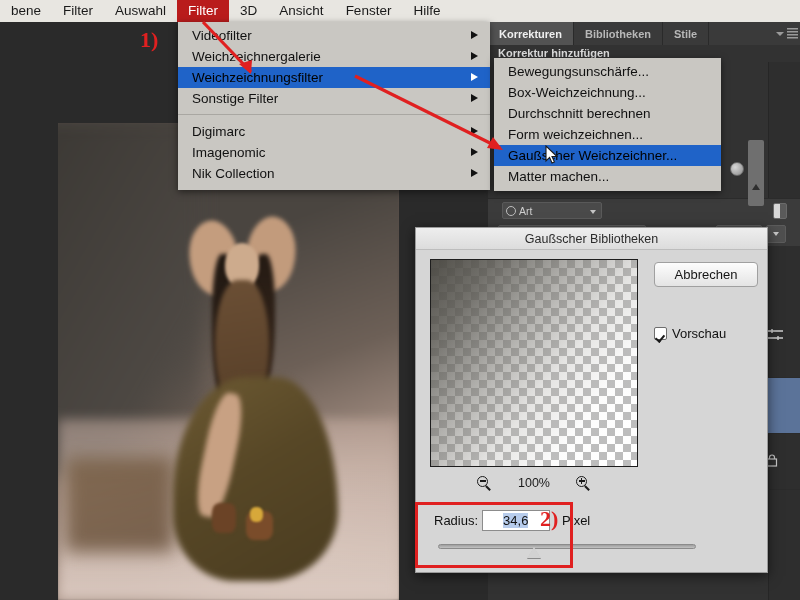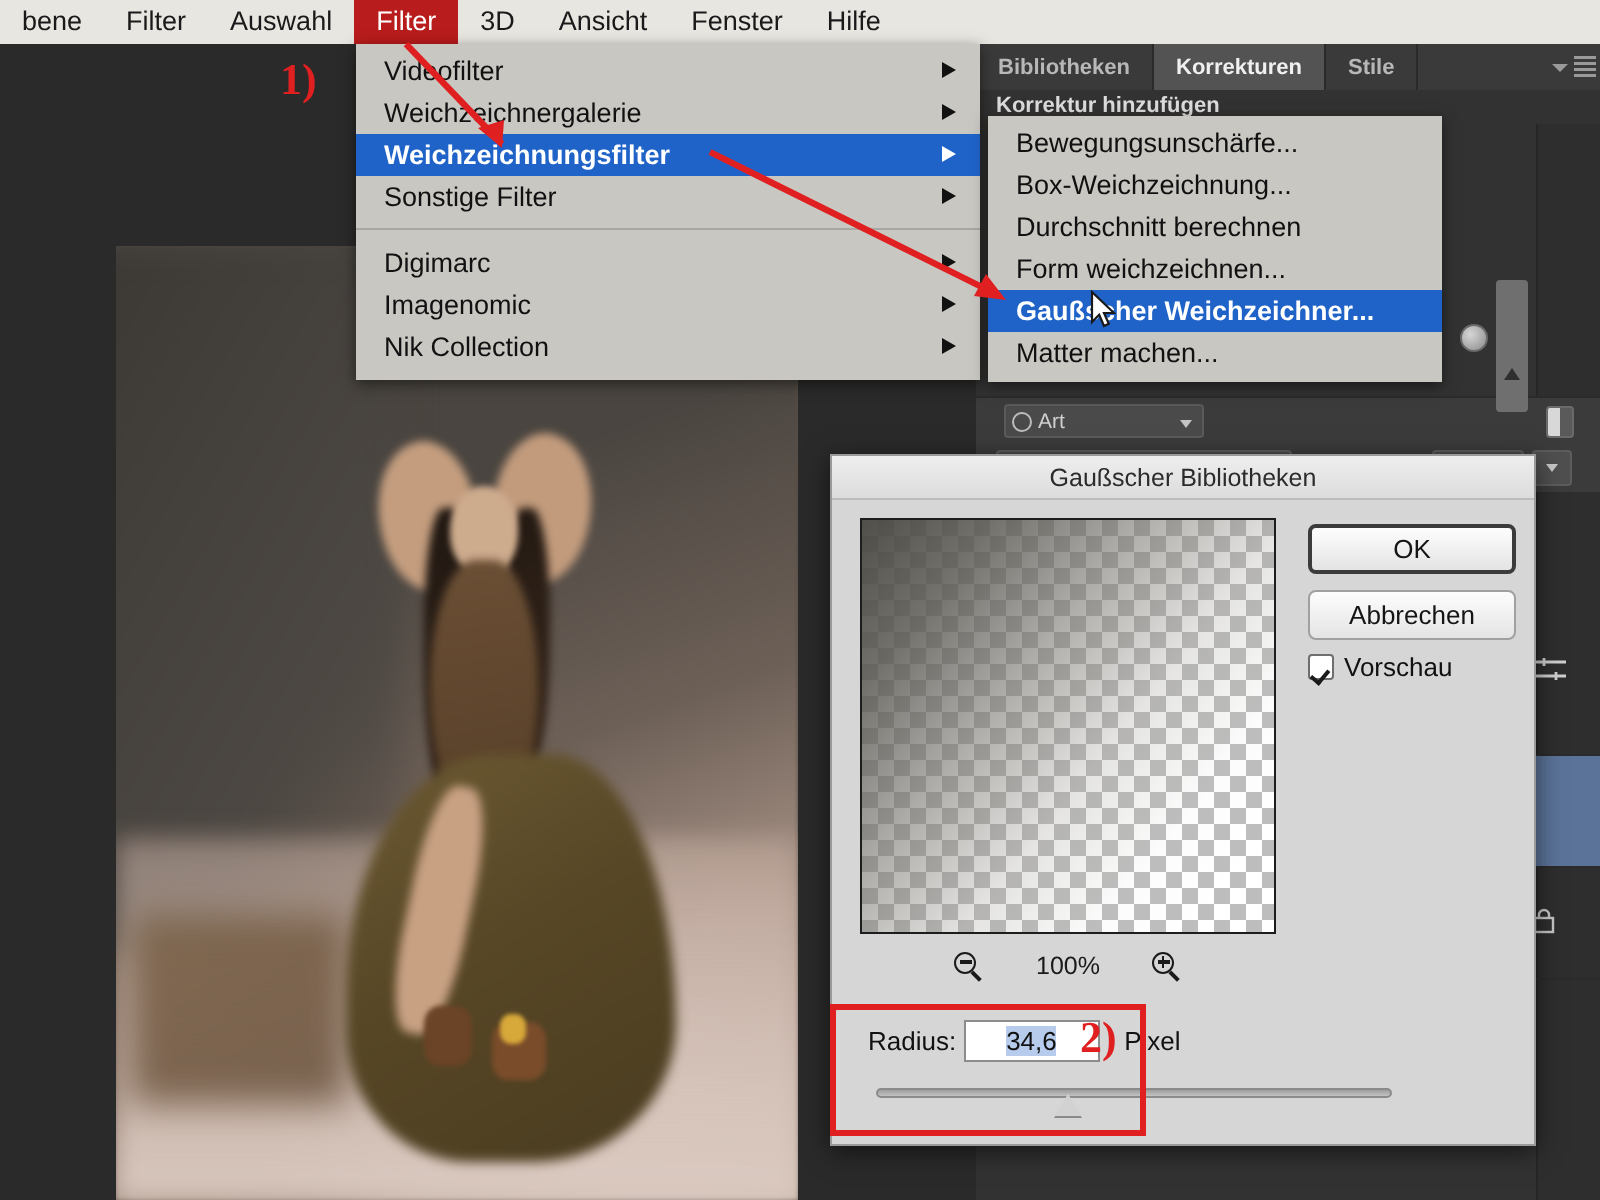--- a/index.html
+++ b/index.html
@@ -254,21 +254,21 @@
     position: absolute; left: 178px; top: 22px; width: 312px;
     background: #c9c7c2;
     box-shadow: 0 2px 7px rgba(0,0,0,.5);
     font-size: 13.5px; color: #111;
     padding: 3px 0 6px 0;
   }
   .dd-item {
     height: 21px; line-height: 21px; padding-left: 14px; position: relative;
     white-space: nowrap;
   }
-  .dd-item.hl { background: #1f63c8; color: #ffffff; font-weight: bold; }
+  .dd-item.hl { background: #1f63c8; color: #000000; font-weight: normal; }
   .dd-item .sub-arrow {
     position: absolute; right: 12px; top: 6px;
     width: 0; height: 0;
     border-top: 4.5px solid transparent; border-bottom: 4.5px solid transparent;
     border-left: 7px solid #111;
   }
   .dd-item.hl .sub-arrow { border-left-color: #fff; }
   .dd-sep { height: 1px; background: #a9a7a2; margin: 5px 0 6px 0; }
 
   
@@ -418,25 +418,25 @@
         <div class="shoeB"></div>
         <div class="shoeGold"></div>
       </div>
     </div>
   </div>
 
   <div class="dock">
     <div class="dock-right-strip"></div>
 
     <div class="panel-tabs">
+      <div class="tab sel">
+        <span>Korrekturen</span>
+      </div>
       <div class="tab">
         <span>Bibliotheken</span>
-      </div>
-      <div class="tab sel">
-        <span>Korrekturen</span>
       </div>
       <div class="tab">
         <span>Stile</span>
       </div>
       <div class="spacer"></div>
       <div class="tabs-menu-icon">
         <span class="tri"></span>
         <span class="bars"></span>
       </div>
     </div>
@@ -642,21 +642,20 @@
       <span>100%</span>
       <span class="mag">
         <span class="circ"></span>
         <span class="handle"></span>
         <span class="plus"></span>
         <span class="plus2"></span>
       </span>
     </div>
 
     <div class="dlg-buttons">
-      <div class="dlg-btn primary">OK</div>
       <div class="dlg-btn">Abbrechen</div>
     </div>
 
     <div class="dlg-check">
       <span class="box"></span>
       <span>Vorschau</span>
     </div>
 
     <div class="radius-row">
       <span class="lbl">Radius:</span>

